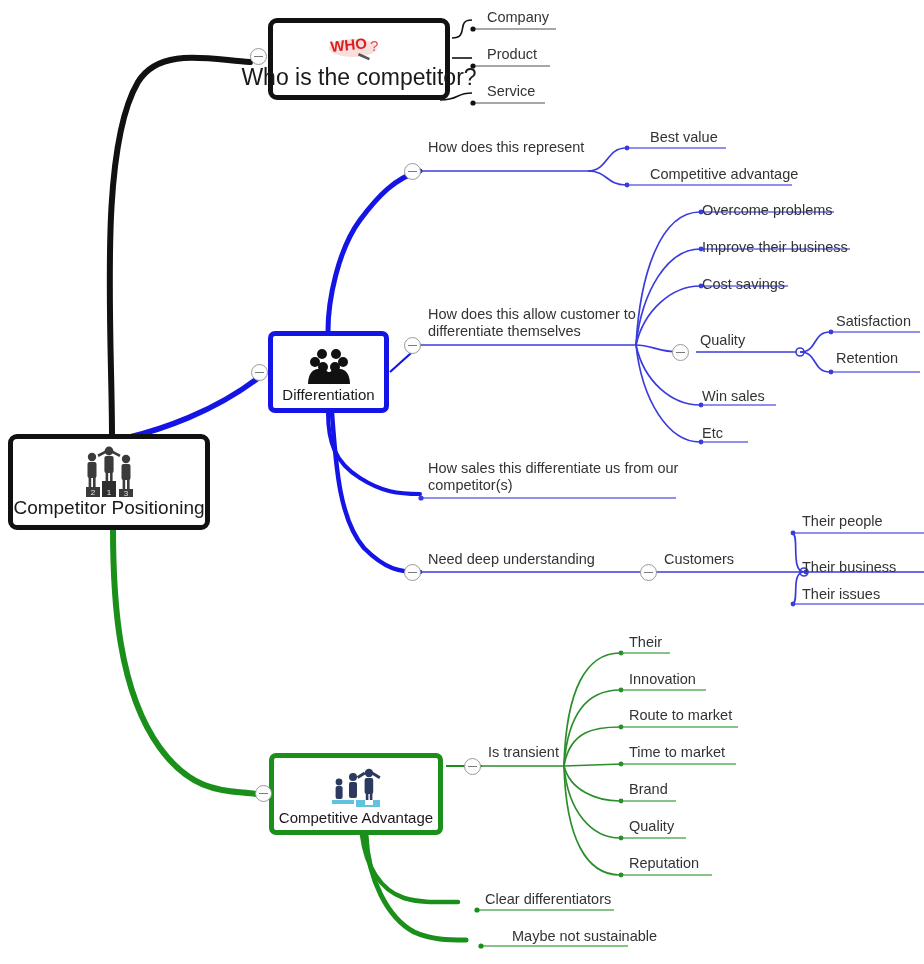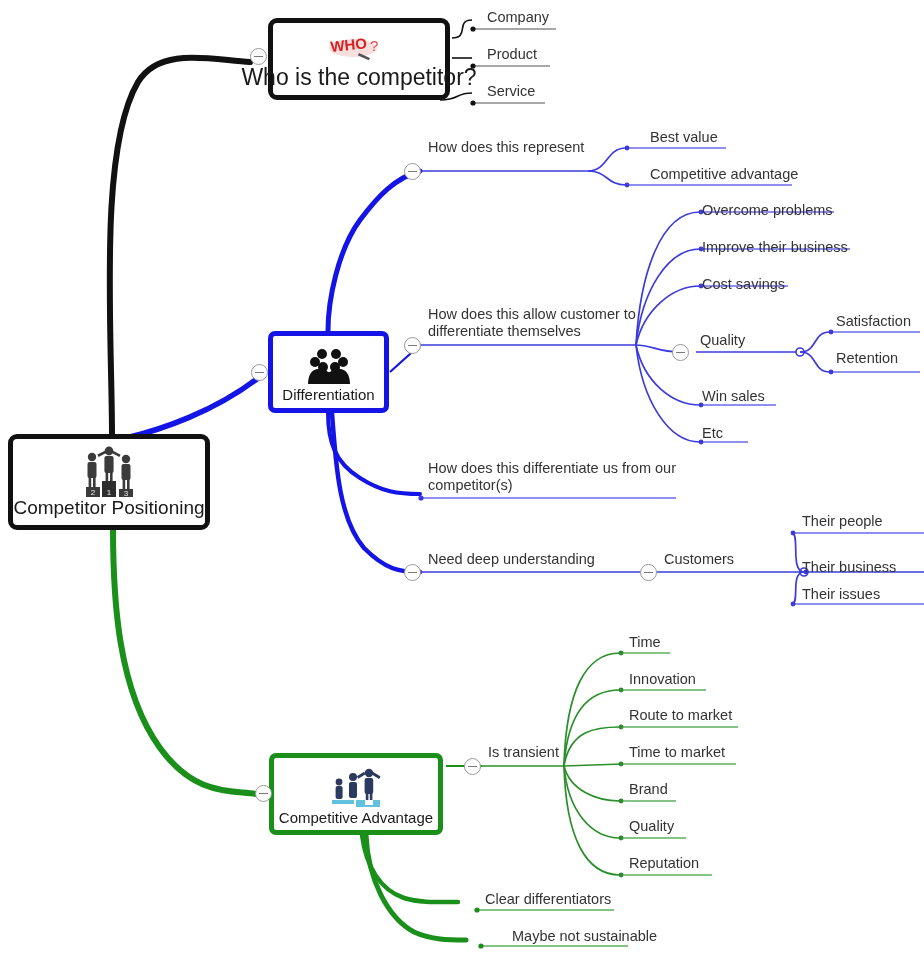--- a/index.html
+++ b/index.html
@@ -263,21 +263,21 @@
     <span class="label">Competitive Advantage</span>
   </div>
 
   <div class="blabel" style="left:487px;top:9px;">Company</div>
   <div class="blabel" style="left:487px;top:46px;">Product</div>
   <div class="blabel" style="left:487px;top:83px;">Service</div>
 
   <div class="blabel" style="left:428px;top:139px;">How does this represent</div>
   <div class="blabel" style="left:428px;top:306px;">How does this allow customer to</div>
   <div class="blabel" style="left:428px;top:323px;">differentiate themselves</div>
-  <div class="blabel" style="left:428px;top:460px;">How does this differentiate us from our</div>
+  <div class="blabel" style="left:428px;top:460px;">How sales this differentiate us from our</div>
   <div class="blabel" style="left:428px;top:477px;">competitor(s)</div>
   <div class="blabel" style="left:428px;top:551px;">Need deep understanding</div>
 
   <div class="blabel" style="left:650px;top:129px;">Best value</div>
   <div class="blabel" style="left:650px;top:166px;">Competitive advantage</div>
 
   <div class="blabel" style="left:702px;top:202px;">Overcome problems</div>
   <div class="blabel" style="left:702px;top:239px;">Improve their business</div>
   <div class="blabel" style="left:702px;top:276px;">Cost savings</div>
   <div class="blabel" style="left:700px;top:332px;">Quality</div>
@@ -286,21 +286,21 @@
 
   <div class="blabel" style="left:836px;top:313px;">Satisfaction</div>
   <div class="blabel" style="left:836px;top:350px;">Retention</div>
 
   <div class="blabel" style="left:664px;top:551px;">Customers</div>
   <div class="blabel" style="left:802px;top:513px;">Their people</div>
   <div class="blabel" style="left:802px;top:551px;margin-top:8px;">Their business</div>
   <div class="blabel" style="left:802px;top:586px;">Their issues</div>
 
   <div class="blabel" style="left:488px;top:744px;">Is transient</div>
-  <div class="blabel" style="left:629px;top:634px;">Time</div>
+  <div class="blabel" style="left:629px;top:634px;">Their</div>
   <div class="blabel" style="left:629px;top:671px;">Innovation</div>
   <div class="blabel" style="left:629px;top:707px;">Route to market</div>
   <div class="blabel" style="left:629px;top:744px;">Time to market</div>
   <div class="blabel" style="left:629px;top:781px;">Brand</div>
   <div class="blabel" style="left:629px;top:818px;">Quality</div>
   <div class="blabel" style="left:629px;top:855px;">Reputation</div>
   <div class="blabel" style="left:485px;top:891px;">Clear differentiators</div>
   <div class="blabel" style="left:512px;top:928px;">Maybe not sustainable</div>
 
   <div class="toggle" style="left:250px;top:48px;"></div>

